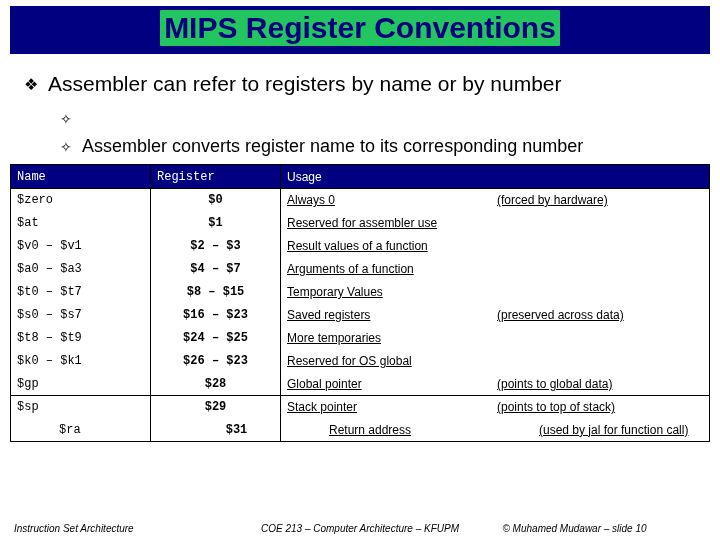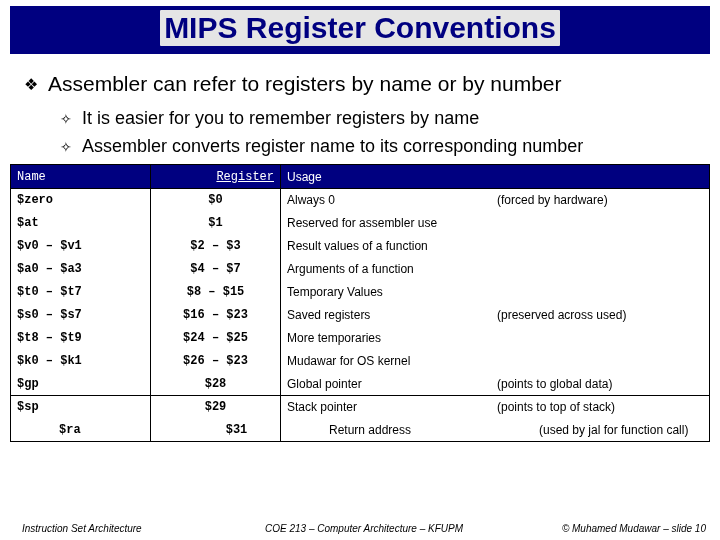--- a/index.html
+++ b/index.html
@@ -19,21 +19,21 @@
   }
   .title-text {
     color: #fff;
     font-family: "Comic Sans MS", "Comic Sans", cursive, Arial, sans-serif;
     font-size: 30px;
     font-weight: bold;
     text-align: center;
   }
   .title-inner {
     display: inline-block;
-    background: #e5e5e5;
+    background: #22c55e;
     color: #000080;
     padding: 0 4px;
     border-radius: 1px;
     line-height: 36px;
   }
   .content {
     padding: 10px 20px 0 20px;
   }
   .bullet-1 {
     font-size: 21px;
@@ -71,67 +71,66 @@
   }
   .tbl th {
     background: #000080;
     color: #fff;
     font-weight: normal;
     text-align: left;
     padding: 2px 6px;
     border: 1px solid #000;
     height: 24px;
   }
-  .tbl th.reg { text-align: right; text-decoration: underline; }
+  .tbl th.reg { text-align: left; }
   .tbl td {
     border-left: 1px solid #000;
     border-right: 1px solid #000;
     padding: 1px 6px;
     height: 23px;
     vertical-align: middle;
     white-space: nowrap;
   }
   .tbl tr.divider td { border-top: 1px solid #000; }
   .tbl tr.last td { border-bottom: 1px solid #000; padding-left: 48px; }
-  .col-name { width: 140px; font-family: "Courier New", monospace; font-weight: bold; }
+  .col-name { width: 140px; font-family: "Courier New", monospace; font-weight: normal; }
   .col-reg { width: 130px; text-align: center; font-family: "Courier New", monospace; font-weight: bold; }
   .col-usage { }
-  .usage-wrap { display: flex; }
+  .usage-wrap { display: flex; text-decoration: underline; }
   .usage-main { flex: 0 0 210px; }
   .usage-note { flex: 1; }
   .footer {
     position: absolute;
-    left: 8px; right: 0; bottom: 6px;
+    left: 0; right: 0; bottom: 6px;
     display: flex;
     font-size: 10px;
     font-style: italic;
     color: #000;
     padding: 0 14px;
   }
   .footer .fl { flex: 1; text-align: left; }
   .footer .fc { flex: 1.4; text-align: center; }
-  .footer .fr { flex: 1; text-align: right; }
+  .footer .fr { flex: 1; }
 </style>
 </head>
 <body>
 
 <div class="title-bar">
   <div class="title-text">
     <span class="title-inner">MIPS Register Conventions</span>
   </div>
 </div>
 
 <div class="content">
   <div class="bullet-1">
     <span class="bm">❖</span>
     <span>Assembler can refer to registers by name or by number</span>
   </div>
   <div class="bullet-2">
     <span class="bm">✧</span>
-    <span>It is easier for you to remember registers by name</span>
   </div>
   <div class="bullet-2">
     <span class="bm">✧</span>
     <span>Assembler converts register name to its corresponding number</span>
   </div>
 </div>
 
 <table class="tbl">
   <thead>
     <tr>
@@ -190,40 +189,40 @@
             <span class="usage-note"></span>
           </div>
         </td>
       </tr>
       <tr>
         <td class="col-name">$s0 – $s7</td>
         <td class="col-reg">$16  –  $23</td>
         <td class="col-usage">
           <div class="usage-wrap">
             <span class="usage-main">Saved registers</span>
-            <span class="usage-note">(preserved across used)</span>
+            <span class="usage-note">(preserved across data)</span>
           </div>
         </td>
       </tr>
       <tr>
         <td class="col-name">$t8 – $t9</td>
         <td class="col-reg">$24  –  $25</td>
         <td class="col-usage">
           <div class="usage-wrap">
             <span class="usage-main">More temporaries</span>
             <span class="usage-note"></span>
           </div>
         </td>
       </tr>
       <tr>
         <td class="col-name">$k0 – $k1</td>
         <td class="col-reg">$26  –  $23</td>
         <td class="col-usage">
           <div class="usage-wrap">
-            <span class="usage-main">Mudawar for OS kernel</span>
+            <span class="usage-main">Reserved for OS global</span>
             <span class="usage-note"></span>
           </div>
         </td>
       </tr>
       <tr>
         <td class="col-name">$gp</td>
         <td class="col-reg">$28</td>
         <td class="col-usage">
           <div class="usage-wrap">
             <span class="usage-main">Global pointer</span>

